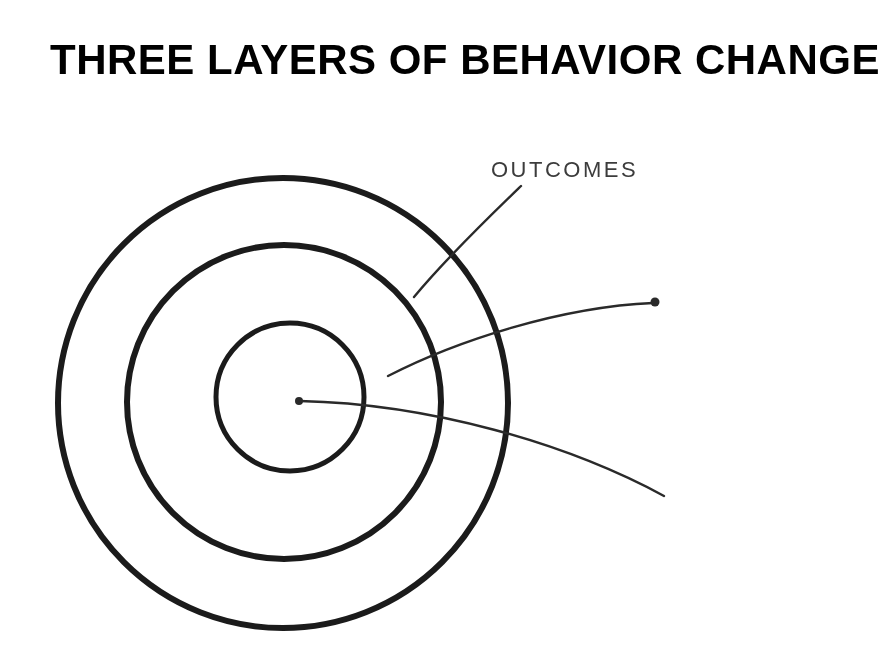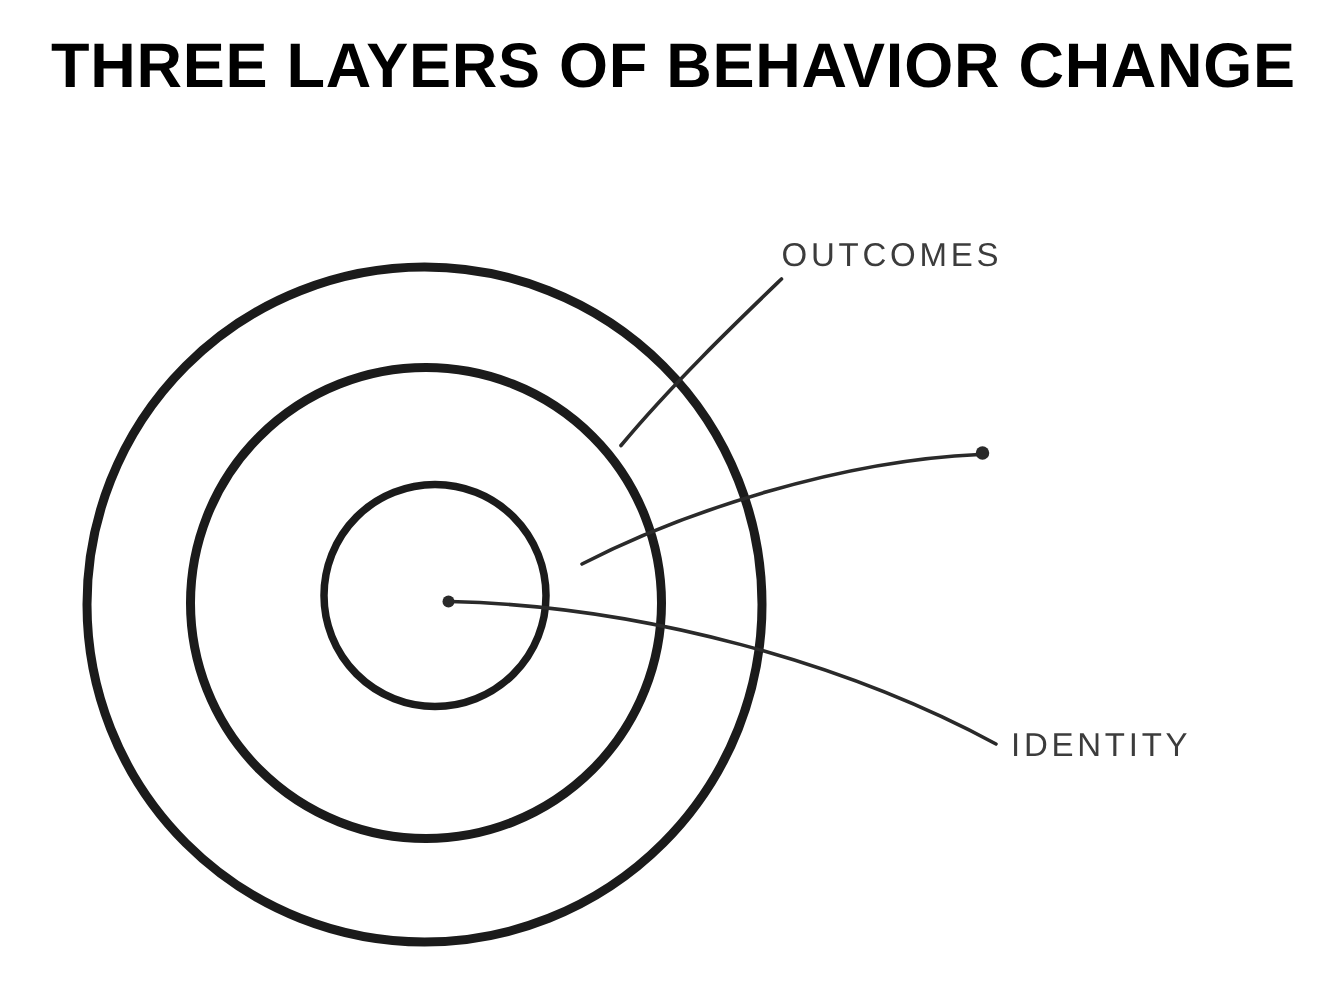--- a/index.html
+++ b/index.html
@@ -12,21 +12,21 @@
     position: relative;
     width: 890px;
     height: 672px;
     background: #ffffff;
     overflow: hidden;
   }
   .page-title {
     position: absolute;
     left: 34px;
     top: 20px;
-    margin: 0;
+    margin: 16px;
     font-size: 42px;
     font-weight: 800;
     letter-spacing: 0.5px;
     color: #000000;
     white-space: nowrap;
   }
   .diagram-svg {
     position: absolute;
     left: 0;
     top: 0;
@@ -51,21 +51,21 @@
     stroke: none;
   }
   .label {
     position: absolute;
     font-size: 22px;
     font-weight: 500;
     letter-spacing: 2.5px;
     color: #3c3c3c;
     white-space: nowrap;
   }
-  .label-outcomes { left: 521px; top: 157px; }
+  .label-outcomes { left: 491px; top: 157px; }
   .label-processes { left: 668px; top: 290px; }
   .label-identity { left: 674px; top: 484px; }
 </style>
 </head>
 <body>
 
 <div class="canvas">
 
   <h1 class="page-title">THREE LAYERS OF BEHAVIOR CHANGE</h1>
 
@@ -80,15 +80,14 @@
     <circle class="dot" cx="655" cy="302" r="4.5"></circle>
     <path class="connector" d="M653,303 C560,307 456,341 388,376"></path>
 
     <circle class="dot" cx="299" cy="401" r="4"></circle>
     <path class="connector" d="M300,401 C430,404 566,443 664,496"></path>
   </svg>
 
   <span class="label label-outcomes">OUTCOMES</span>
 
 
-  <span class="label label-identity">IDENTITY</span>
 
 </div>
 
 </body></html>

